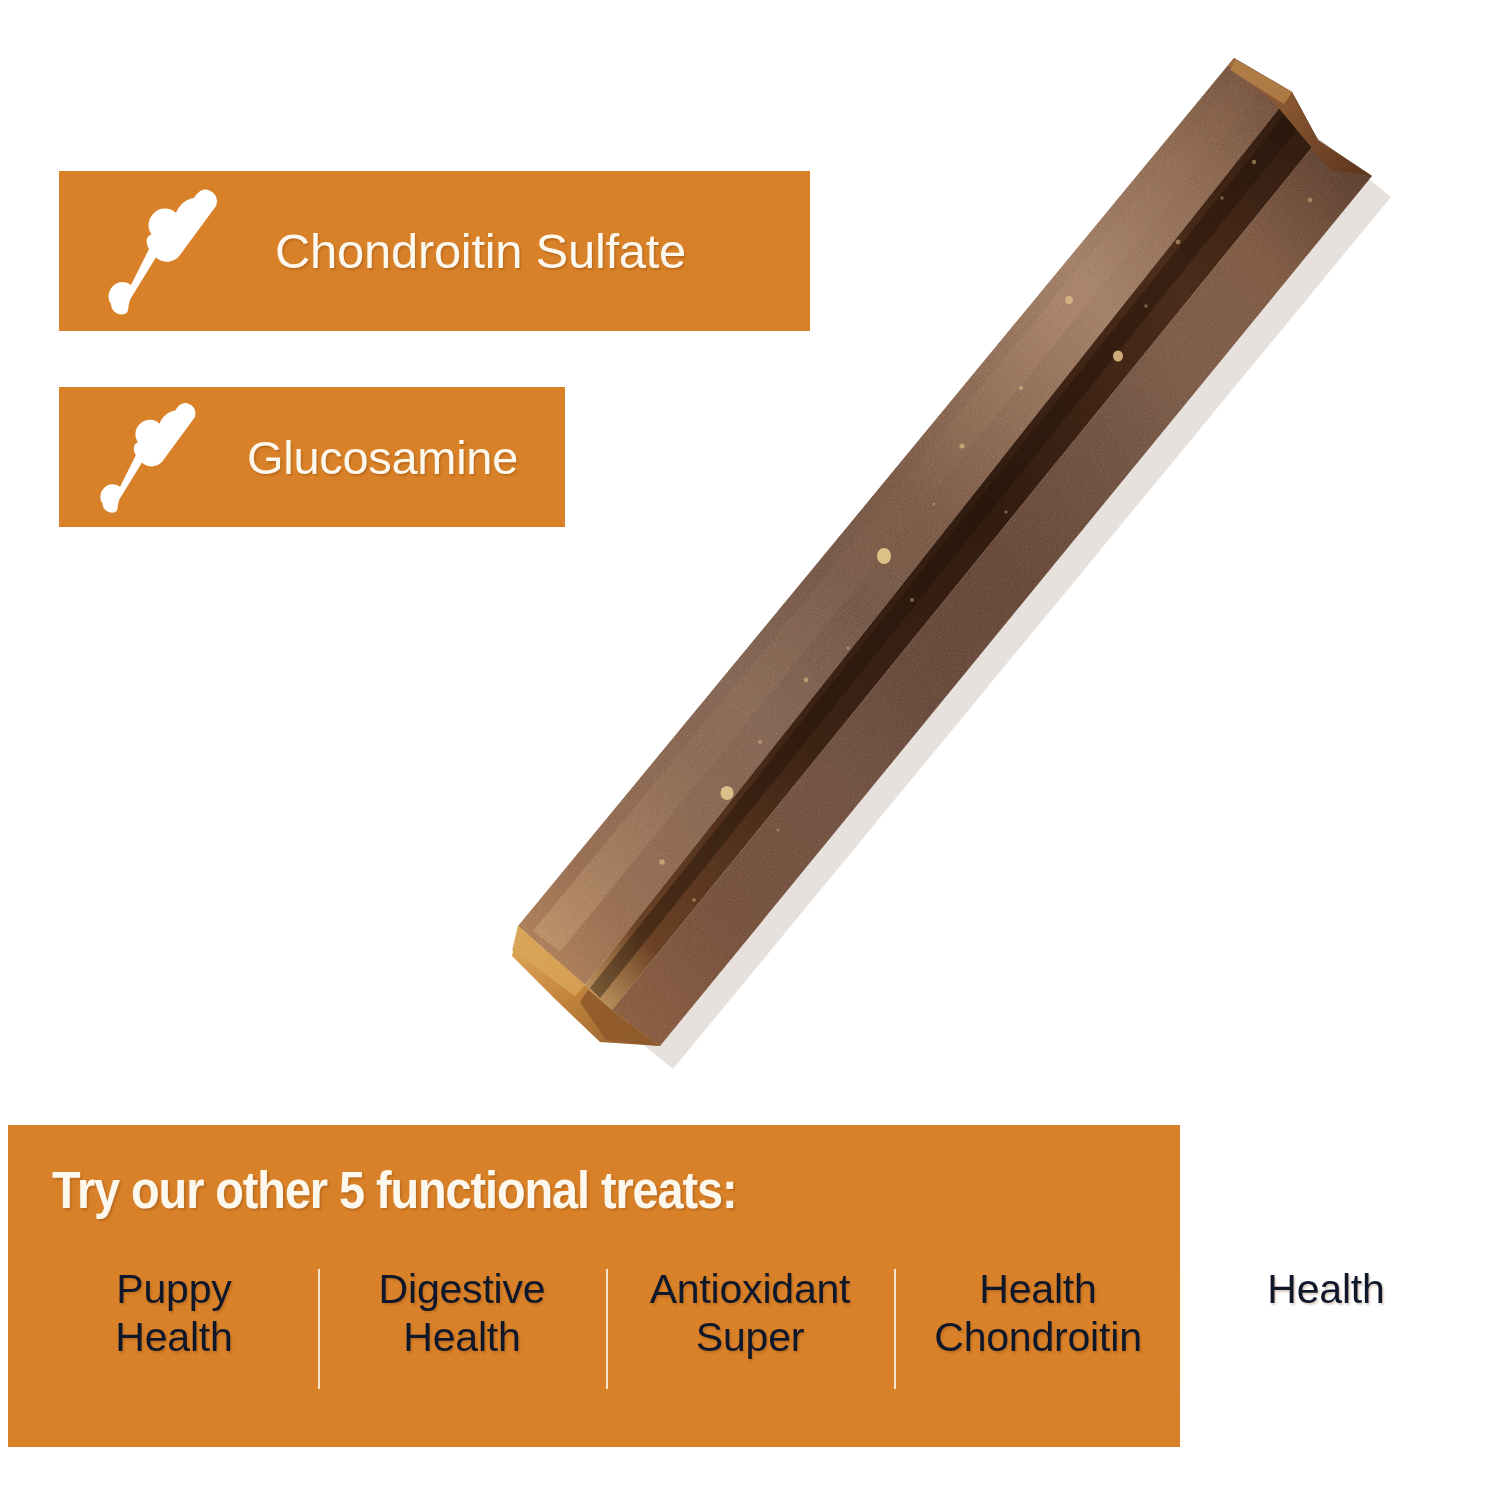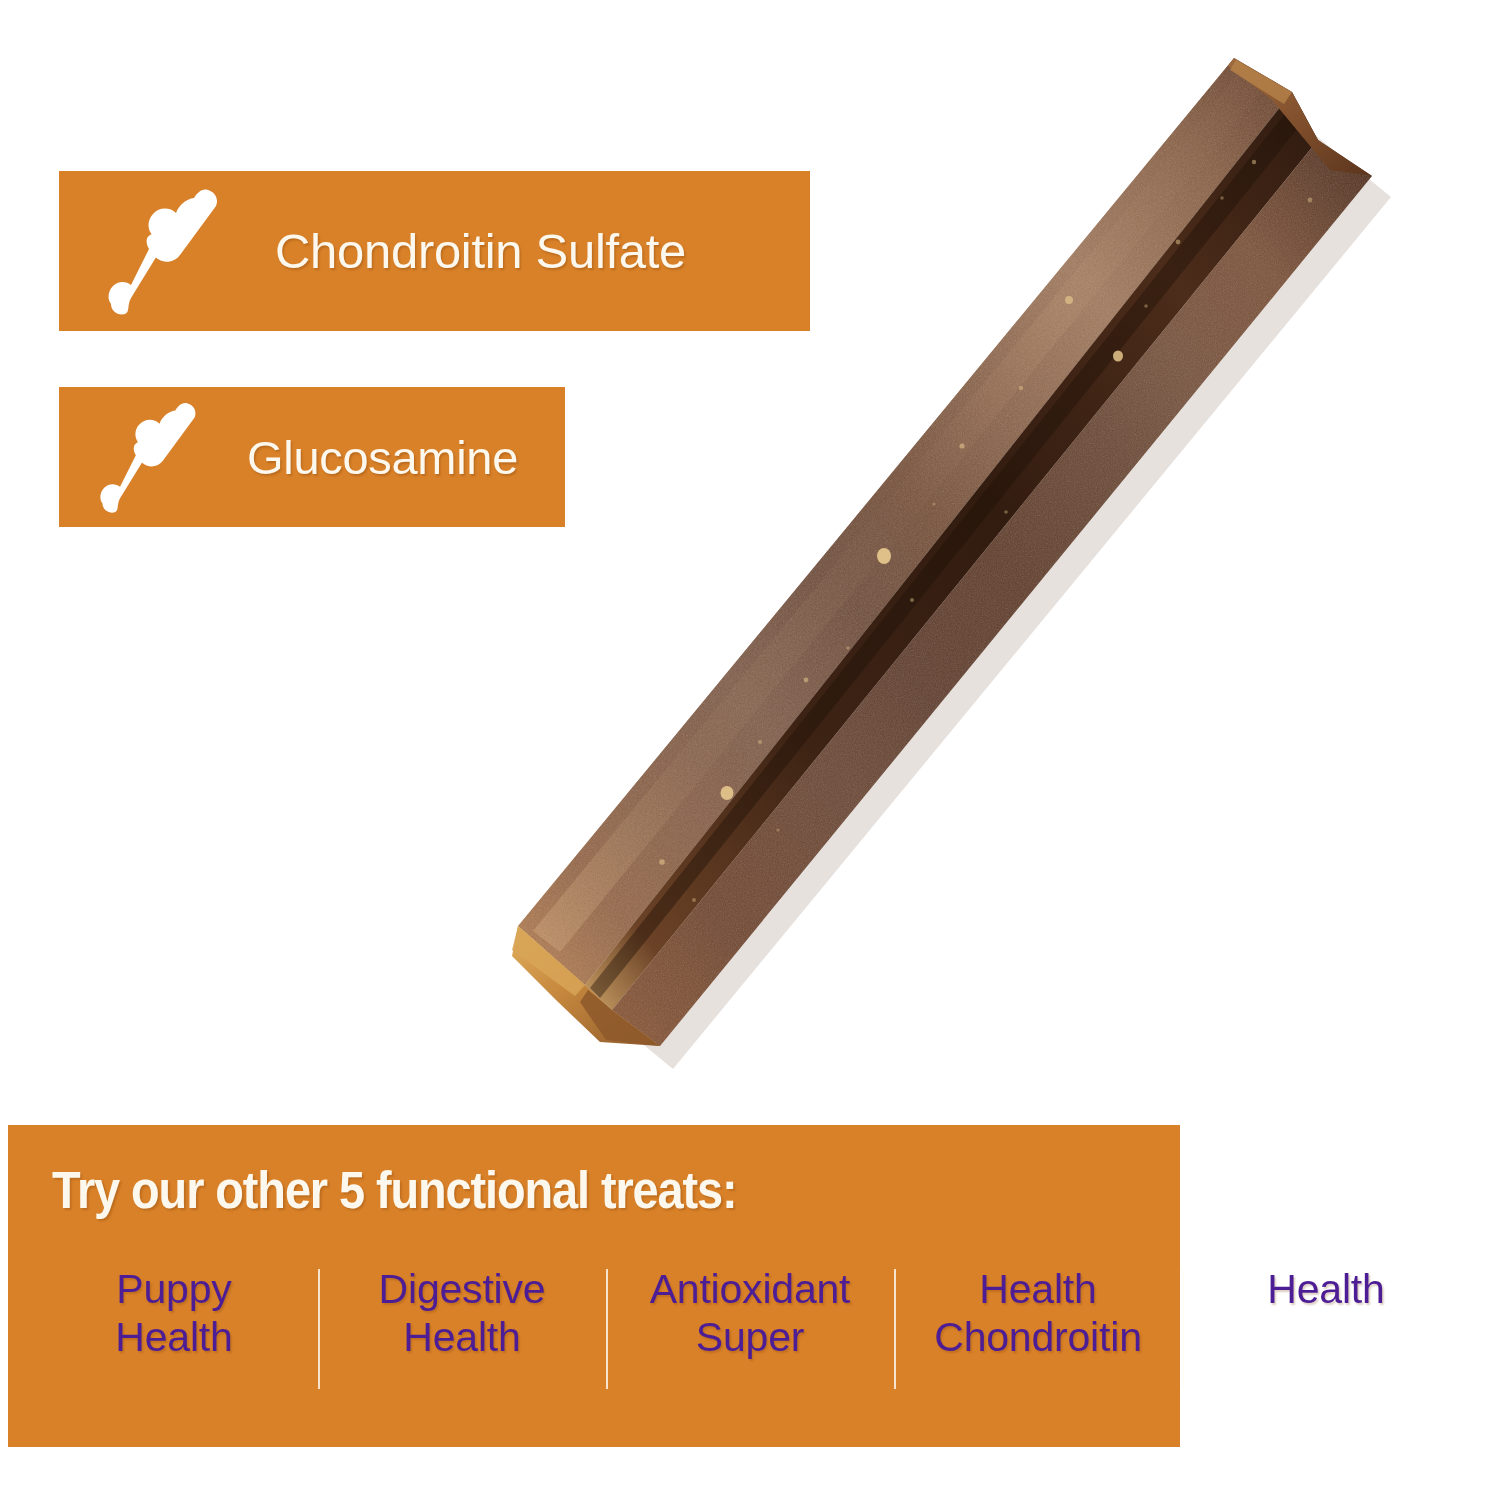--- a/index.html
+++ b/index.html
@@ -70,21 +70,21 @@
     position: absolute;
     left: 22px; top: 140px;
     width: 1440px; height: 140px;
     display: flex;
     align-items: flex-start;
   }
   .promo-col {
     flex: 1 1 0;
     position: relative;
     text-align: center;
-    color: #4c1d95;
+    color: #0f172a;
     font-size: 41px;
     line-height: 1.18;
     letter-spacing: -0.2px;
     padding: 0 10px;
     box-sizing: border-box;
     text-shadow: 1.5px 1.5px 2px rgba(120,60,10,0.26);
   }
   .promo-col + .promo-col::before {
     content: "";
     position: absolute;

